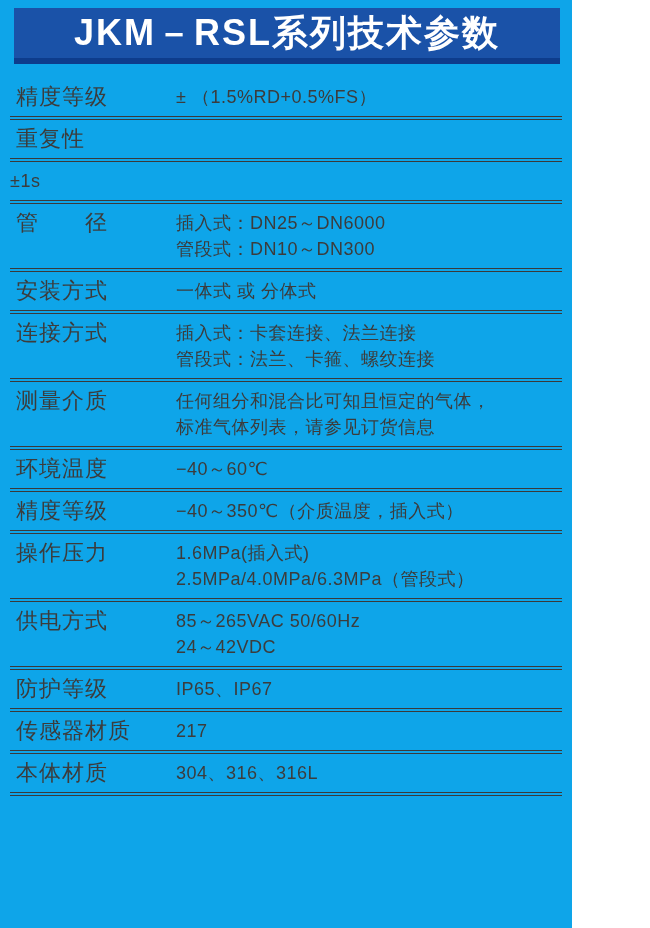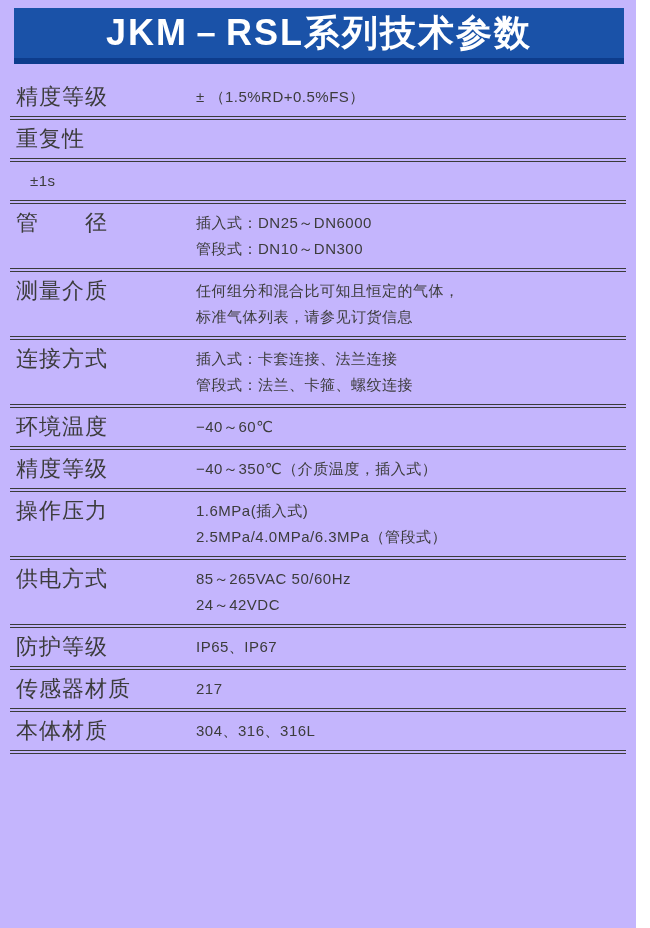--- a/index.html
+++ b/index.html
@@ -2,23 +2,23 @@
 <html><head>
 <meta charset="utf-8">
 <style>
   html, body {
     margin: 0;
     padding: 0;
     background: #ffffff;
   }
   .page {
     position: relative;
-    width: 636px;
+    width: 572px;
     height: 928px;
-    background: #c4b5fd;
+    background: #0ea5e9;
     font-family: "Liberation Sans", "DejaVu Sans", sans-serif;
     color: #3c3c3c;
     overflow: hidden;
     box-sizing: border-box;
   }
   .banner {
     margin: 8px 12px 0 14px;
     height: 50px;
     background: var(--banner-bg, #1a52a8);
     border-bottom: 6px solid var(--banner-shadow, #0d3c8c);
@@ -49,26 +49,25 @@
     flex: 0 0 160px;
     padding-left: 6px;
     font-size: 22px;
     line-height: 26px;
     color: var(--text, #3c3c3c);
     letter-spacing: 1px;
     white-space: pre;
   }
   .value {
     flex: 1 1 auto;
-    font-size: 15px;
+    font-size: 18px;
     line-height: 26px;
     color: var(--text, #3c3c3c);
     white-space: pre-line;
     letter-spacing: 0.5px;
-    margin-left: 20px;
   }
 </style>
 </head>
 <body style="background: rgb(255, 255, 255);">
 
 <div class="page" style="--banner-bg: #1a52a8; --banner-shadow: #0d3c8c; --banner-text: #ffffff; --divider: #3a3a3a; --text: #3c3c3c;">
   <div class="banner">
     <h1>JKM－RSL系列技术参数</h1>
   </div>
   <div class="spec-table" id="spec-table">
@@ -84,31 +83,35 @@
   <div class="row">
     <div class="value">±1s</div>
   </div>
 
   <div class="row">
     <div class="label">管　　径</div>
     <div class="value">插入式：DN25～DN6000
 管段式：DN10～DN300</div>
   </div>
 
-
   <div class="row">
-    <div class="label">测量介质</div>
-    <div class="value">任何组分和混合比可知且恒定的气体，
-标准气体列表，请参见订货信息</div>
+    <div class="label">安装方式</div>
+    <div class="value">一体式 或 分体式</div>
   </div>
 
   <div class="row">
     <div class="label">连接方式</div>
     <div class="value">插入式：卡套连接、法兰连接
 管段式：法兰、卡箍、螺纹连接</div>
+  </div>
+
+  <div class="row">
+    <div class="label">测量介质</div>
+    <div class="value">任何组分和混合比可知且恒定的气体，
+标准气体列表，请参见订货信息</div>
   </div>
 
   <div class="row">
     <div class="label">环境温度</div>
     <div class="value">−40～60℃</div>
   </div>
 
   <div class="row">
     <div class="label">精度等级</div>
     <div class="value">−40～350℃（介质温度，插入式）</div>

